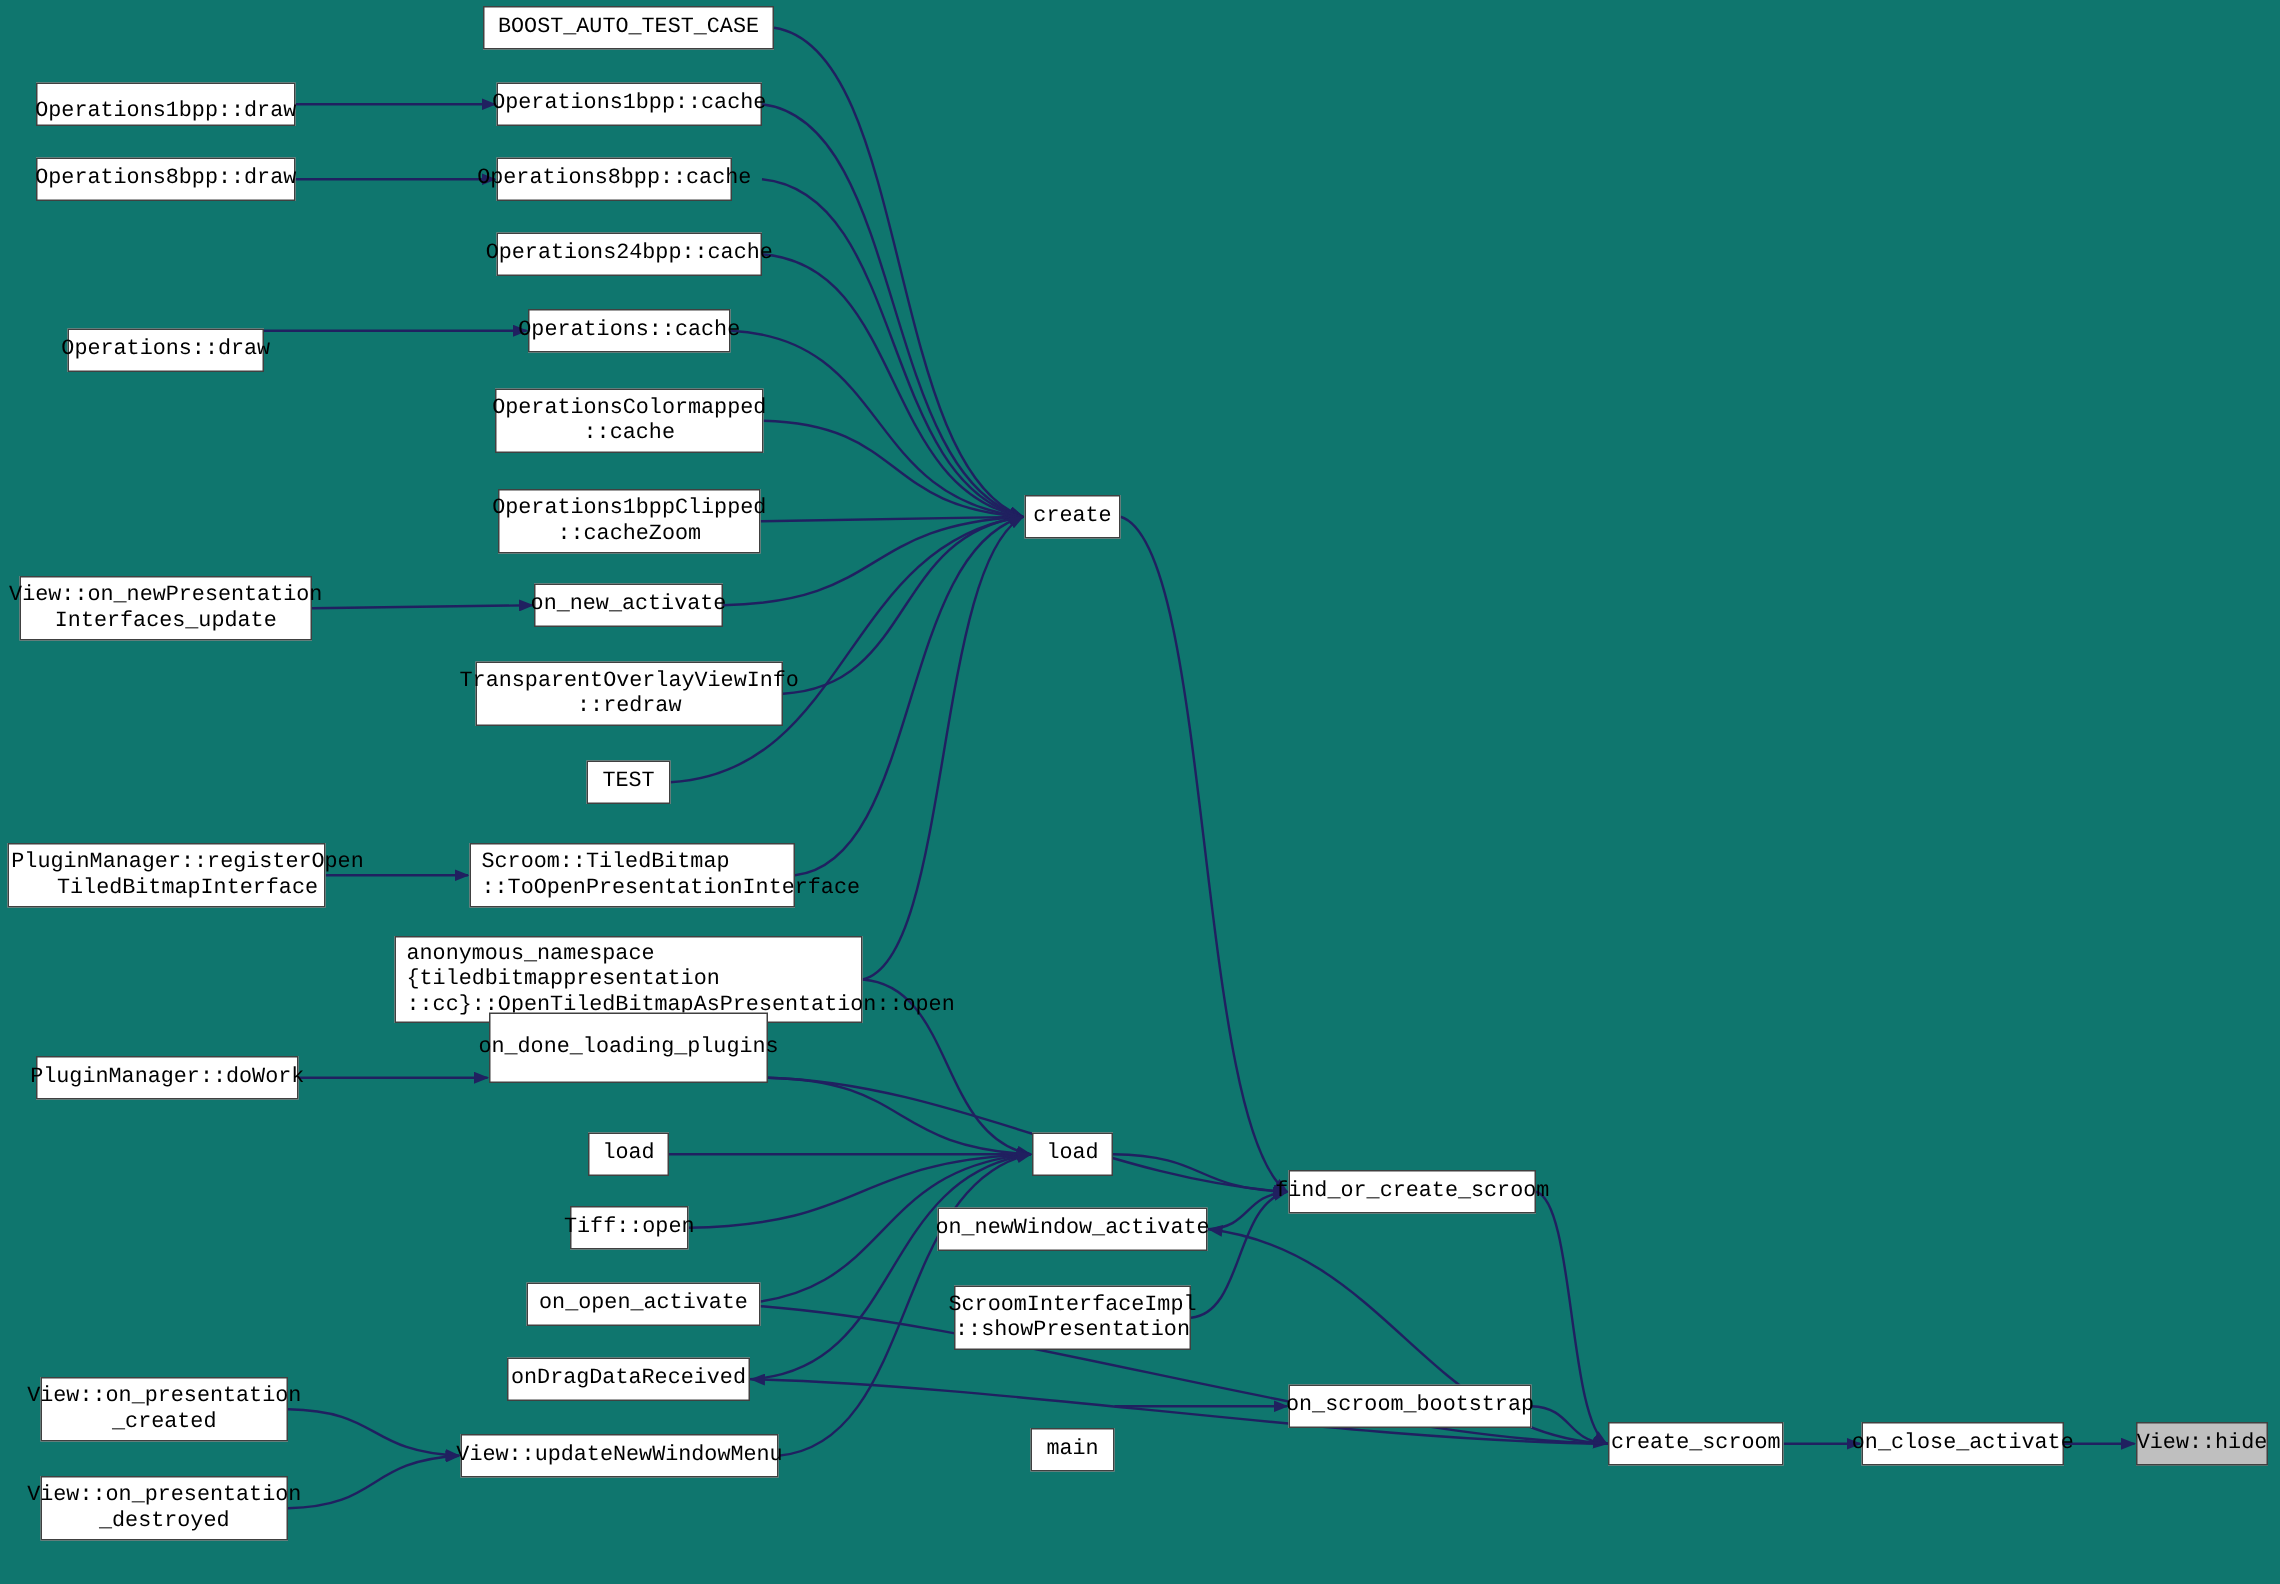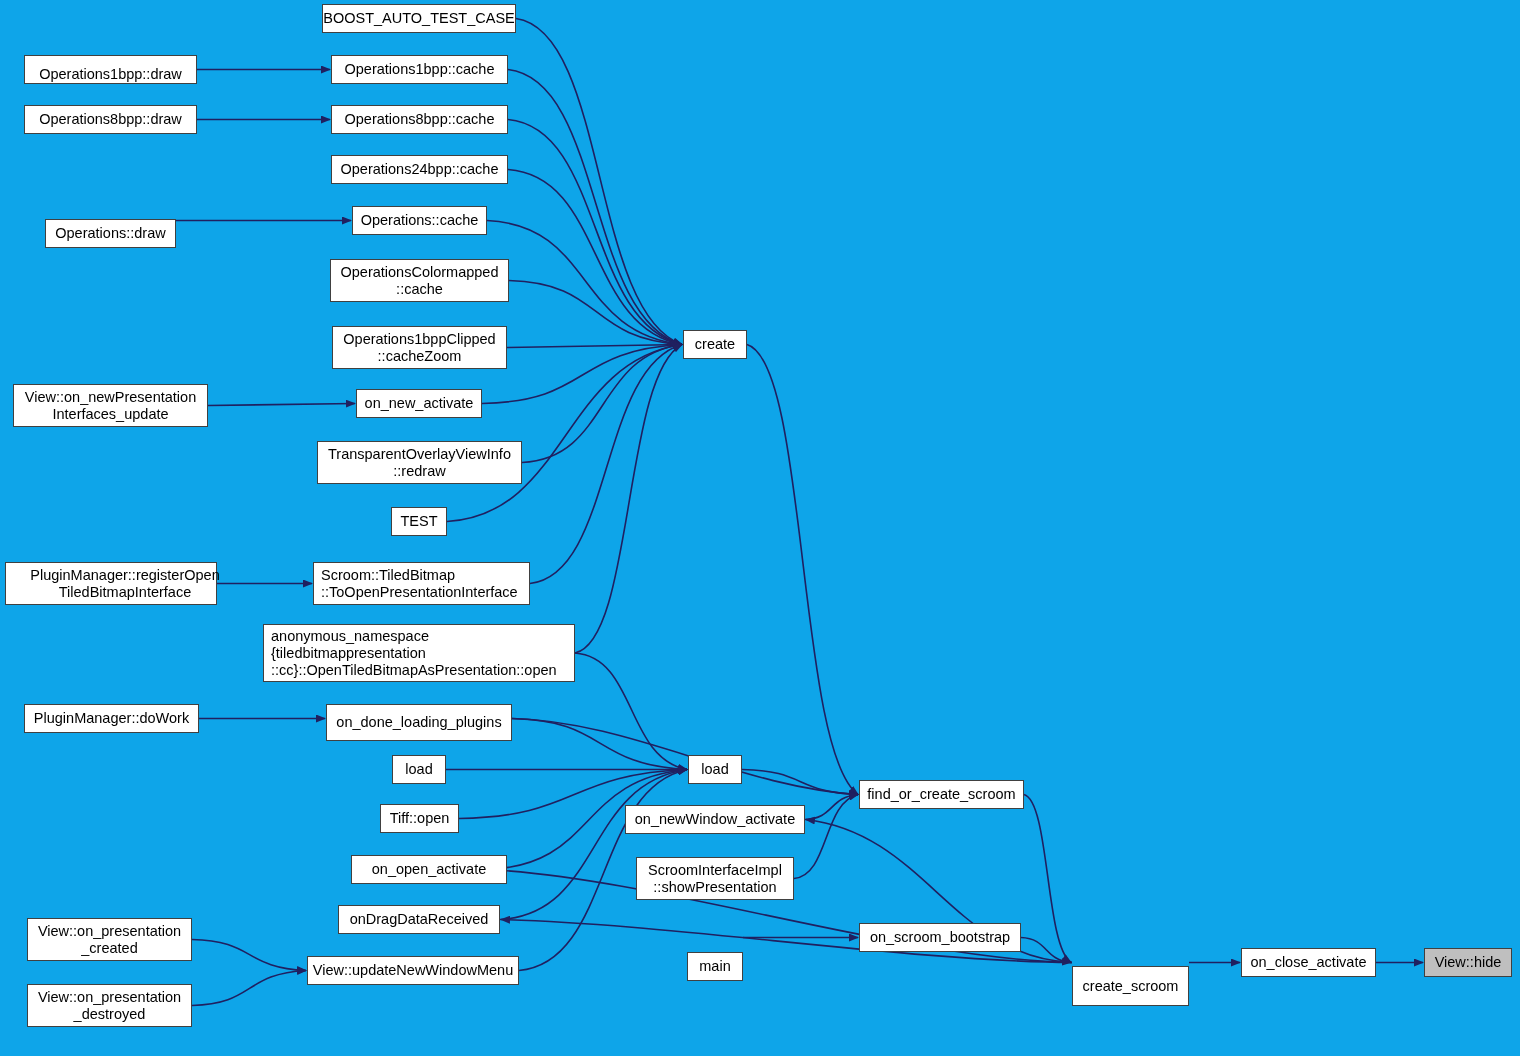--- a/index.html
+++ b/index.html
@@ -1,17 +1,17 @@
 <!DOCTYPE html>
 <html><head>
 <meta charset="utf-8">
 <style>
   html,body{margin:0;padding:0;background:#ffffff;}
-  #canvas{position:relative;width:1520px;height:1056px;background:#0ea5e9;
-          font-family:Liberation Sans, sans-serif;}
+  #canvas{position:relative;width:1520px;height:1056px;background:#0f766e;
+          font-family:Liberation Mono, monospace;}
   #edges{position:absolute;left:0;top:0;width:1520px;height:1056px;}
   .node{position:absolute;box-sizing:border-box;border:1px solid #404040;
         background:#ffffff;display:flex;align-items:center;justify-content:center;
         text-align:center;color:#000000;font-size:14.5px;line-height:17px;
         white-space:pre-line;}
   .node.gray{background:#bfbfbf;}
   .node.leftalign{justify-content:flex-start;text-align:left;padding-left:7px;}
 </style>
 </head>
 <body>
@@ -64,21 +64,21 @@
         <path d="M1072,962.5 C952,956.78 926,833.8 806,819.5" marker-end="url(#ah)"></path>
         <path d="M192,939.5 C254.7,940.74 243.3,967.4 306,970.5" marker-end="url(#ah)"></path>
         <path d="M192,1005.5 C254.7,1004.1 243.3,974 306,970.5" marker-end="url(#ah)"></path>
       </g>
   </svg>
   <div id="node-layer">
       <div class="node" style="left: 322px; top: 4px; width: 194px; height: 29px;"><span>BOOST_AUTO_TEST_CASE</span></div>
       <div class="node" style="left: 24px; top: 55px; width: 173px; height: 29px; align-items: flex-end;"><span>Operations1bpp::draw</span></div>
       <div class="node" style="left: 331px; top: 55px; width: 177px; height: 29px;"><span>Operations1bpp::cache</span></div>
       <div class="node" style="left: 24px; top: 105px; width: 173px; height: 29px;"><span>Operations8bpp::draw</span></div>
-      <div class="node" style="left: 331px; top: 105px; width: 177px; height: 29px;"><span>Operations8bpp::cache</span></div>
+      <div class="node" style="left: 331px; top: 105px; width: 157px; height: 29px;"><span>Operations8bpp::cache</span></div>
       <div class="node" style="left: 331px; top: 155px; width: 177px; height: 29px;"><span>Operations24bpp::cache</span></div>
       <div class="node" style="left: 45px; top: 219px; width: 131px; height: 29px;"><span>Operations::draw</span></div>
       <div class="node" style="left: 352px; top: 206px; width: 135px; height: 29px;"><span>Operations::cache</span></div>
       <div class="node" style="left: 330px; top: 259px; width: 179px; height: 43px;"><span>OperationsColormapped
 ::cache</span></div>
       <div class="node" style="left: 332px; top: 326px; width: 175px; height: 43px;"><span>Operations1bppClipped
 ::cacheZoom</span></div>
       <div class="node" style="left: 13px; top: 384px; width: 195px; height: 43px;"><span>View::on_newPresentation
 Interfaces_update</span></div>
       <div class="node" style="left: 356px; top: 389px; width: 126px; height: 29px;"><span>on_new_activate</span></div>
@@ -86,35 +86,35 @@
 ::redraw</span></div>
       <div class="node" style="left: 391px; top: 507px; width: 56px; height: 29px;"><span>TEST</span></div>
       <div class="node" style="left: 5px; top: 562px; width: 212px; height: 43px; padding-left: 28px;"><span>PluginManager::registerOpen
 TiledBitmapInterface</span></div>
       <div class="node leftalign" style="left: 313px; top: 562px; width: 217px; height: 43px;"><span>Scroom::TiledBitmap
 ::ToOpenPresentationInterface</span></div>
       <div class="node leftalign" style="left: 263px; top: 624px; width: 312px; height: 58px;"><span>anonymous_namespace
 {tiledbitmappresentation
 ::cc}::OpenTiledBitmapAsPresentation::open</span></div>
       <div class="node" style="left: 24px; top: 704px; width: 175px; height: 29px;"><span>PluginManager::doWork</span></div>
-      <div class="node" style="left: 326px; top: 704px; width: 186px; height: 37px;"><span>on_done_loading_plugins</span></div>
+      <div class="node" style="left: 326px; top: 675px; width: 186px; height: 47px;"><span>on_done_loading_plugins</span></div>
       <div class="node" style="left: 392px; top: 755px; width: 54px; height: 29px;"><span>load</span></div>
       <div class="node" style="left: 688px; top: 755px; width: 54px; height: 29px;"><span>load</span></div>
       <div class="node" style="left: 380px; top: 804px; width: 79px; height: 29px;"><span>Tiff::open</span></div>
       <div class="node" style="left: 625px; top: 805px; width: 180px; height: 29px; text-align: center;"><span>on_newWindow_activate</span></div>
       <div class="node" style="left: 859px; top: 780px; width: 165px; height: 29px;"><span>find_or_create_scroom</span></div>
       <div class="node" style="left: 351px; top: 855px; width: 156px; height: 29px;"><span>on_open_activate</span></div>
       <div class="node" style="left: 636px; top: 857px; width: 158px; height: 43px;"><span>ScroomInterfaceImpl
 ::showPresentation</span></div>
       <div class="node" style="left: 27px; top: 918px; width: 165px; height: 43px;"><span>View::on_presentation
 _created</span></div>
       <div class="node" style="left: 338px; top: 905px; width: 162px; height: 29px;"><span>onDragDataReceived</span></div>
       <div class="node" style="left: 687px; top: 923px; width: 56px; height: 29px; margin-top: 29px;"><span>main</span></div>
       <div class="node" style="left: 859px; top: 923px; width: 162px; height: 29px;"><span>on_scroom_bootstrap</span></div>
-      <div class="node" style="left: 1072px; top: 948px; width: 117px; height: 40px; margin-top: 18px;"><span>create_scroom</span></div>
+      <div class="node" style="left: 1072px; top: 948px; width: 117px; height: 29px;"><span>create_scroom</span></div>
       <div class="node" style="left: 1241px; top: 948px; width: 135px; height: 29px;"><span>on_close_activate</span></div>
       <div class="node gray" style="left: 1424px; top: 948px; width: 88px; height: 29px;"><span>View::hide</span></div>
       <div class="node" style="left: 307px; top: 956px; width: 212px; height: 29px;"><span>View::updateNewWindowMenu</span></div>
       <div class="node" style="left: 27px; top: 984px; width: 165px; height: 43px;"><span>View::on_presentation
 _destroyed</span></div>
       <div class="node" style="left: 683px; top: 330px; width: 64px; height: 29px;"><span>create</span></div>
     </div>
 </div>
 
 </body></html>

